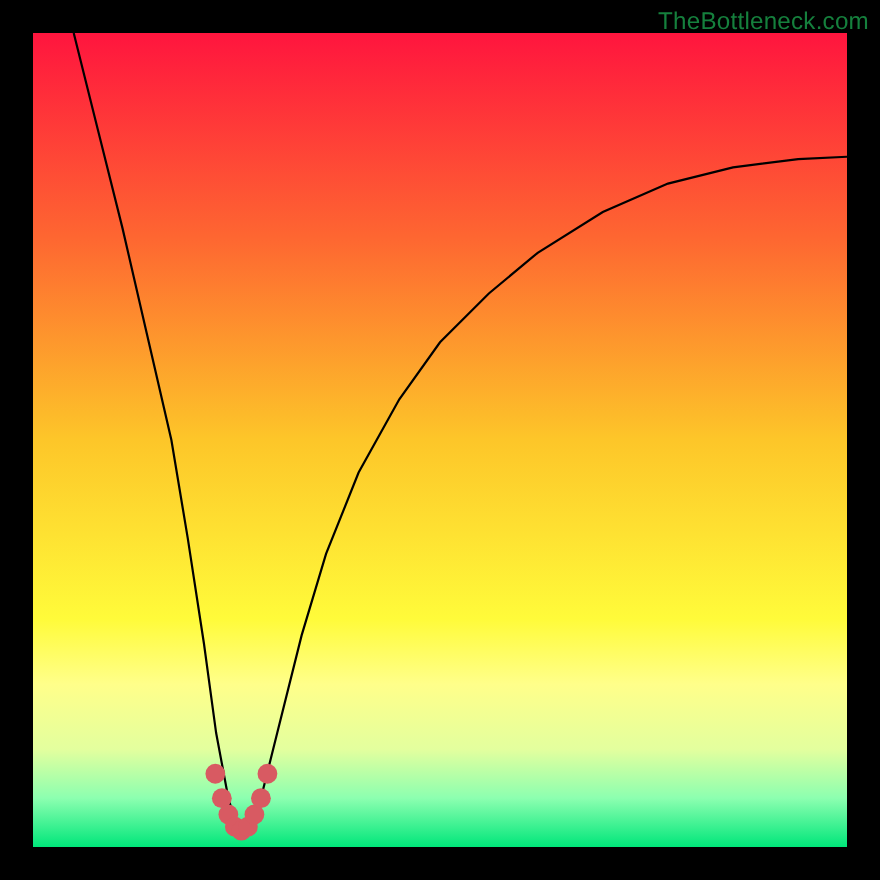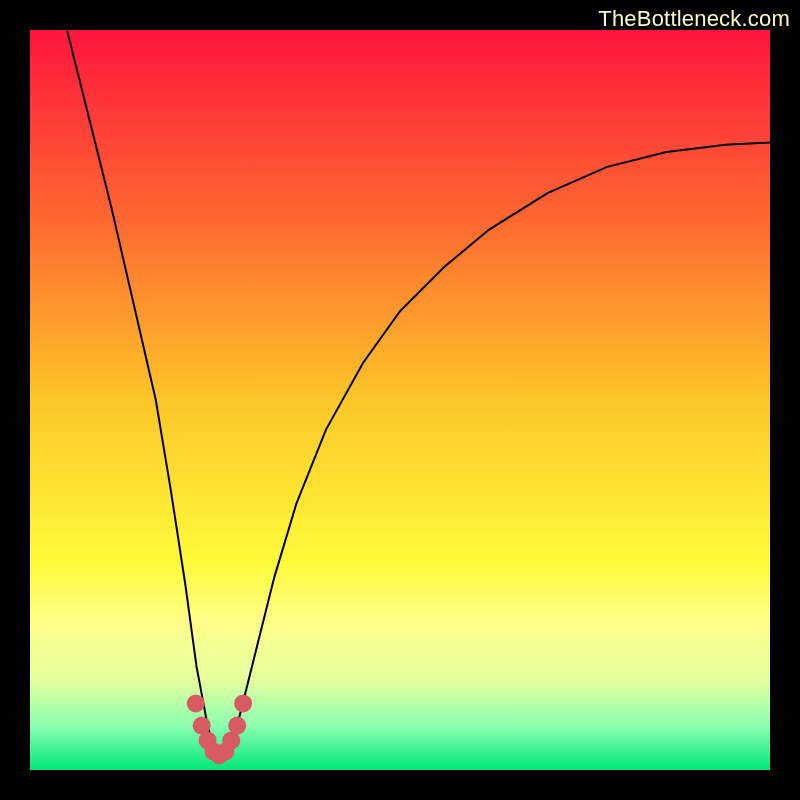--- a/index.html
+++ b/index.html
@@ -23,21 +23,21 @@
     position: absolute;
     left: 0;
     top: 0;
     width: 740px;
     height: 740px;
   }
   .watermark {
     position: absolute;
     top: 6px;
     right: 10px;
-    color: #fef9c3;
+    color: #15803d;
     font-size: 22px;
     font-weight: 500;
     letter-spacing: 0.2px;
   }
 </style>
 </head>
 <body>
 
 <div class="frame">
   <svg class="plot" viewBox="0 0 740 740" preserveAspectRatio="none">

